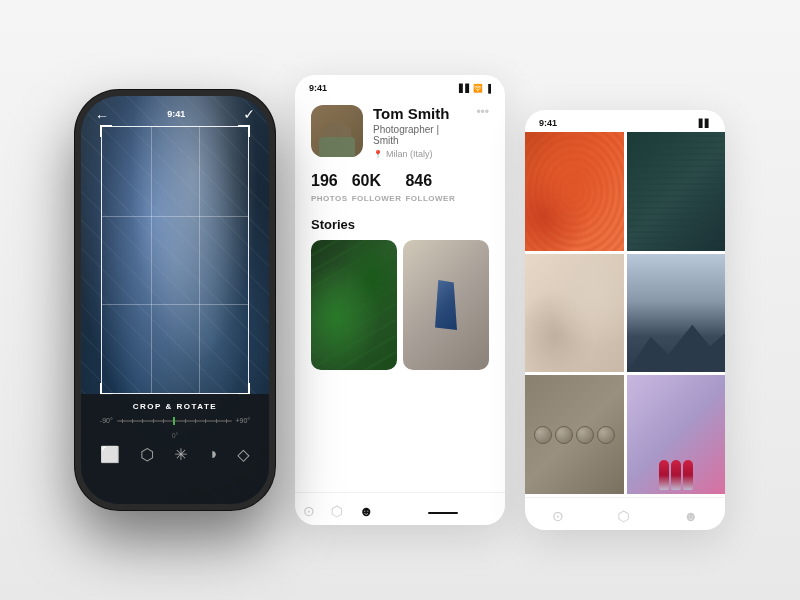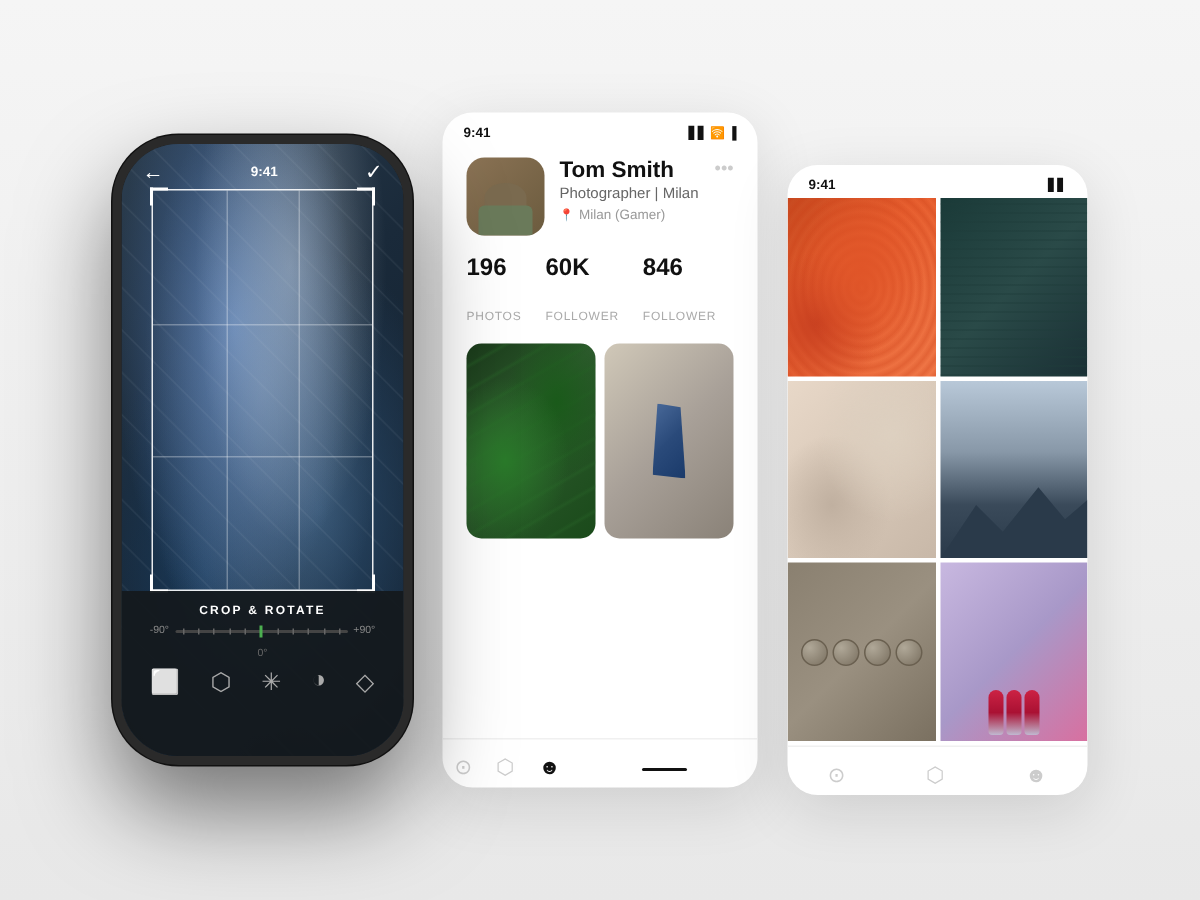--- a/index.html
+++ b/index.html
@@ -350,42 +350,42 @@
     }
 
     .more-dots {
       color: #ccc;
       font-size: 12px;
       align-self: flex-start;
     }
 
     .stats-row {
       display: flex;
-      gap: 16px;
+      gap: 4px;
       margin-bottom: 14px;
     }
 
     .stat {
       display: flex;
       flex-direction: column;
     }
 
     .stat-value {
       font-size: 16px;
       font-weight: 700;
       color: #111;
       line-height: 1;
     }
 
     .stat-label {
       font-size: 8px;
       color: #aaa;
-      font-weight: 400;
+      font-weight: 700;
       letter-spacing: 0.5px;
-      margin-top: 19px;
+      margin-top: 5px;
       text-align: center;
     }
 
     .stories-section {
       margin-bottom: 10px;
     }
 
     .stories-title {
       font-size: 13px;
       font-weight: 700;
@@ -684,24 +684,24 @@
         <div class="avatar">
           <div class="avatar-person">
             <div class="avatar-jacket"></div>
             <div class="avatar-body"></div>
             <div class="avatar-head"></div>
           </div>
         </div>
 
         <div class="profile-info">
           <div class="profile-name">Tom Smith</div>
-          <div class="profile-bio">Photographer | Milan</div>
+          <div class="profile-bio">Photographer | Smith</div>
           <div class="profile-location">
             <span class="location-pin">📍</span>
-            <span class="location-text">Milan (Gamer)</span>
+            <span class="location-text">Milan (Italy)</span>
           </div>
         </div>
         <span class="more-dots">•••</span>
       </div>
 
       <div class="stats-row">
         <div class="stat">
           <span class="stat-value">196</span>
           <span class="stat-label">PHOTOS</span>
         </div>
@@ -709,20 +709,21 @@
           <span class="stat-value">60K</span>
           <span class="stat-label">FOLLOWER</span>
         </div>
         <div class="stat">
           <span class="stat-value">846</span>
           <span class="stat-label">FOLLOWER</span>
         </div>
       </div>
 
       <div class="stories-section">
+        <div class="stories-title">Stories</div>
         <div class="stories-grid">
           <div class="story-item story-1">
             <div class="story-1-leaves"></div>
           </div>
           <div class="story-item story-2">
             <div class="story-2-shapes">
               <div class="blue-prism"></div>
             </div>
           </div>
         </div>

